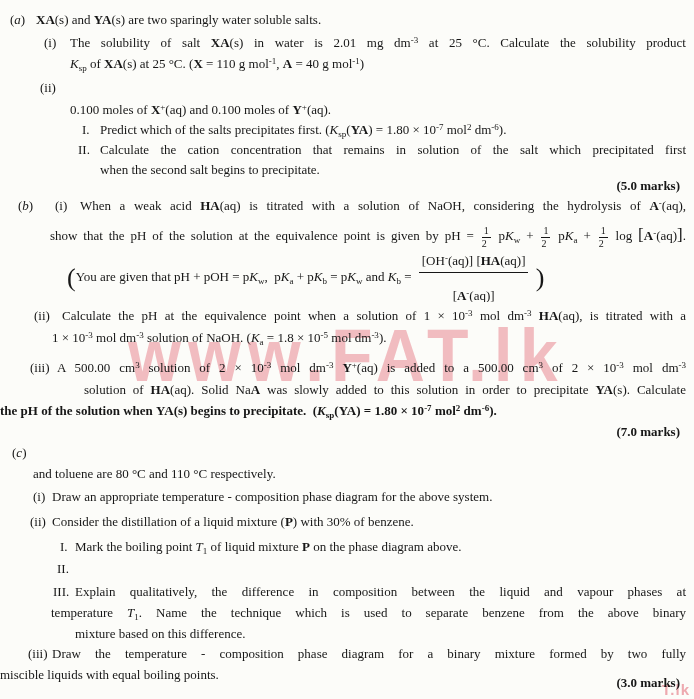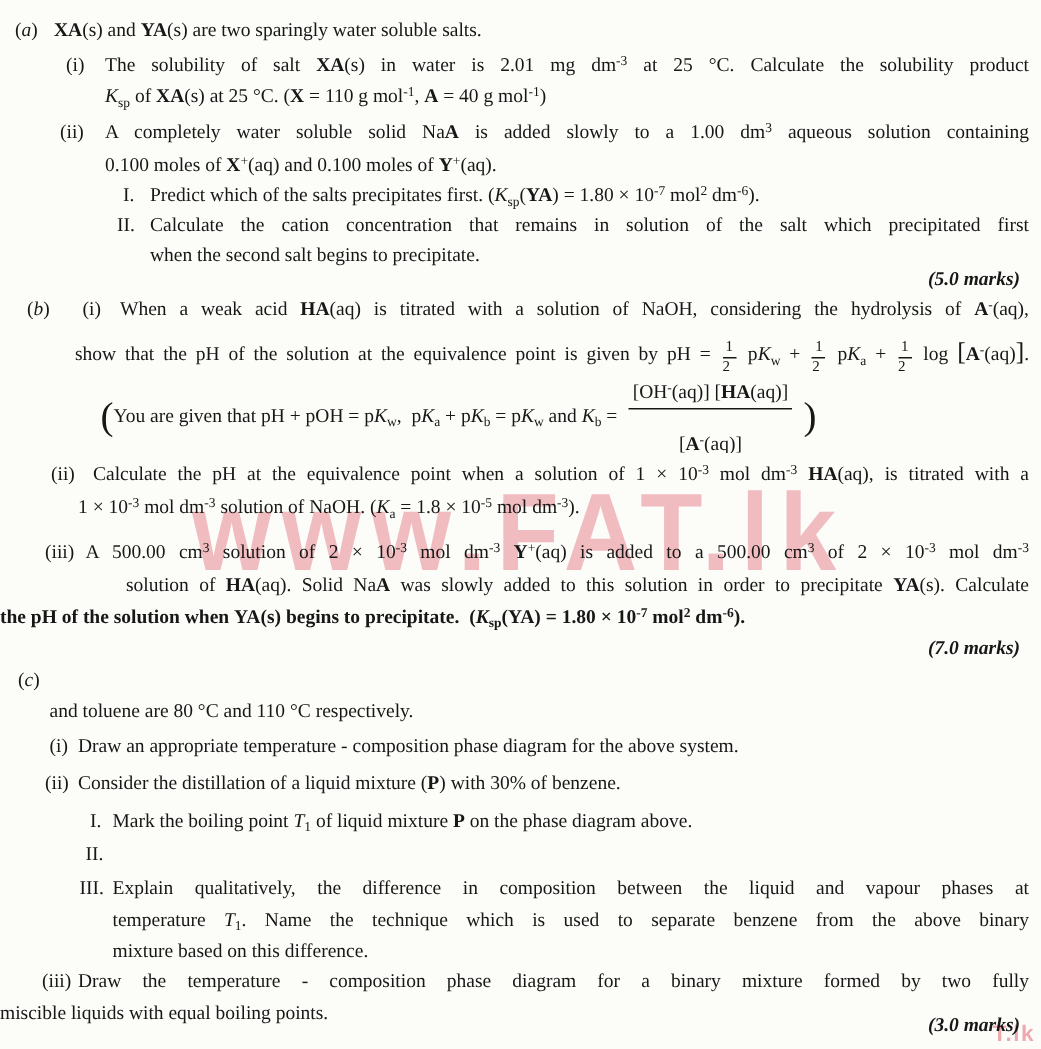--- a/index.html
+++ b/index.html
@@ -56,21 +56,21 @@
     padding-right: 8px;
     text-align: justify;
     overflow: hidden;
   }
   .line.stretch { text-align: justify; text-align-last: justify; }
   .line.right {
     text-align: right;
     text-align-last: right;
     padding-right: 14px;
   }
-  .line.right .ptext { font-weight: bold; font-style: italic; }
+  .line.right .ptext { font-weight: bold; }
   .marker { position: absolute; top: 0; white-space: nowrap; }
   sup { font-size: 9px; line-height: 0; vertical-align: 4px; }
   sub { font-size: 9px; line-height: 0; vertical-align: -3px; }
   
   .fr {
     display: inline-block;
     text-align: center;
     vertical-align: -7px;
     font-size: 10px;
     line-height: 1;
@@ -94,21 +94,21 @@
 </head>
 <body>
 
 <div class="wm">www.FAT.lk</div>
 <div class="wm2">T.lk</div>
 
 <div class="doc">
     <div class="line" style="margin-top: 2px; padding-left: 36px;"><span class="marker" style="left: 10px;">(<i>a</i>)</span><span class="ptext"><b>XA</b>(s) and <b>YA</b>(s) are two sparingly water soluble salts.</span></div>
     <div class="line stretch" style="margin-top: 3px; padding-left: 70px;"><span class="marker" style="left: 44px;">(i)</span><span class="ptext">The solubility of salt <b>XA</b>(s) in water is 2.01 mg dm<sup>-3</sup> at 25 °C. Calculate the solubility product</span></div>
     <div class="line" style="margin-top: 1px; padding-left: 70px;"><span class="ptext"><i>K</i><sub>sp</sub> of <b>XA</b>(s) at 25 °C. (<b>X</b> = 110 g mol<sup>-1</sup>, <b>A</b> = 40 g mol<sup>-1</sup>)</span></div>
-    <div class="line stretch" style="margin-top: 4px; padding-left: 70px;"><span class="marker" style="left: 40px;">(ii)</span><span class="ptext">A completely water soluble solid Na<b>A</b> is added slowly to a 1.00 dm<sup>3</sup> aqueous solution containing</span></div>
+    <div class="line stretch" style="margin-top: 4px; padding-left: 70px;"><span class="marker" style="left: 40px;">(ii)</span></div>
     <div class="line" style="margin-top: 2px; padding-left: 70px;"><span class="ptext">0.100 moles of <b>X</b><sup>+</sup>(aq) and 0.100 moles of <b>Y</b><sup>+</sup>(aq).</span></div>
     <div class="line" style="margin-top: 0px; padding-left: 100px;"><span class="marker" style="left: 82px;">I.</span><span class="ptext">Predict which of the salts precipitates first. (<i>K</i><sub>sp</sub>(<b>YA</b>) = 1.80 × 10<sup>-7</sup> mol<sup>2</sup> dm<sup>-6</sup>).</span></div>
     <div class="line stretch" style="margin-top: 0px; padding-left: 100px;"><span class="marker" style="left: 78px;">II.</span><span class="ptext">Calculate the cation concentration that remains in solution of the salt which precipitated first</span></div>
     <div class="line" style="margin-top: 0px; padding-left: 100px;"><span class="ptext">when the second salt begins to precipitate.</span></div>
     <div class="line right" style="margin-top: -4px;"><span class="ptext">(5.0 marks)</span></div>
     <div class="line stretch" style="margin-top: 0px; padding-left: 80px;"><span class="marker" style="left: 18px;">(<i>b</i>)</span><span class="marker" style="left: 55px;">(i)</span><span class="ptext">When a weak acid <b>HA</b>(aq) is titrated with a solution of NaOH, considering the hydrolysis of <b>A</b><sup>-</sup>(aq),</span></div>
     <div class="line stretch" style="margin-top: 4px; line-height: 30px; height: 30px; padding-left: 50px;"><span class="ptext">show that the pH of the solution at the equivalence point is given by pH = <span class="fr"><span class="fn">1</span><span class="fd">2</span></span> p<i>K</i><sub>w</sub> + <span class="fr"><span class="fn">1</span><span class="fd">2</span></span> p<i>K</i><sub>a</sub> + <span class="fr"><span class="fn">1</span><span class="fd">2</span></span> log <span class="bb">[</span><b>A</b><sup>-</sup>(aq)<span class="bb">]</span>.</span></div>
     <div class="line" style="margin-top: 2px; line-height: 50px; height: 50px; padding-left: 67px;"><span class="ptext"><span class="bp">(</span>You are given that pH + pOH = p<i>K</i><sub>w</sub>, &nbsp;p<i>K</i><sub>a</sub> + p<i>K</i><sub>b</sub> = p<i>K</i><sub>w</sub> and <i>K</i><sub>b</sub> = <span class="bf"><span class="bfn">[OH<sup>-</sup>(aq)] [<b>HA</b>(aq)]</span><span class="bfd">[<b>A</b><sup>-</sup>(aq)]</span></span> <span class="bp">)</span></span></div>
     <div class="line stretch" style="margin-top: 4px; padding-left: 62px;"><span class="marker" style="left: 34px;">(ii)</span><span class="ptext">Calculate the pH at the equivalence point when a solution of 1 × 10<sup>-3</sup> mol dm<sup>-3</sup> <b>HA</b>(aq), is titrated with a</span></div>
     <div class="line" style="margin-top: 2px; padding-left: 52px;"><span class="ptext">1 × 10<sup>-3</sup> mol dm<sup>-3</sup> solution of NaOH. (<i>K</i><sub>a</sub> = 1.8 × 10<sup>-5</sup> mol dm<sup>-3</sup>).</span></div>
@@ -116,18 +116,18 @@
     <div class="line stretch" style="margin-top: 2px; padding-left: 52px; margin-left: 32px;"><span class="ptext">solution of <b>HA</b>(aq). Solid Na<b>A</b> was slowly added to this solution in order to precipitate <b>YA</b>(s). Calculate</span></div>
     <div class="line" style="margin-top: 1px;  font-weight: bold;"><span class="ptext">the pH of the solution when <b>YA</b>(s) begins to precipitate. &nbsp;(<i>K</i><sub>sp</sub>(<b>YA</b>) = 1.80 × 10<sup>-7</sup> mol<sup>2</sup> dm<sup>-6</sup>).</span></div>
     <div class="line right" style="margin-top: 1px;"><span class="ptext">(7.0 marks)</span></div>
     <div class="line stretch" style="margin-top: 1px; padding-left: 33px;"><span class="marker" style="left: 12px;">(<i>c</i>)</span></div>
     <div class="line" style="margin-top: 1px; padding-left: 33px;"><span class="ptext">and toluene are 80 °C and 110 °C respectively.</span></div>
     <div class="line" style="margin-top: 3px; padding-left: 52px;"><span class="marker" style="left: 33px;">(i)</span><span class="ptext">Draw an appropriate temperature - composition phase diagram for the above system.</span></div>
     <div class="line" style="margin-top: 5px; padding-left: 52px;"><span class="marker" style="left: 30px;">(ii)</span><span class="ptext">Consider the distillation of a liquid mixture (<b>P</b>) with 30% of benzene.</span></div>
     <div class="line" style="margin-top: 5px; padding-left: 75px;"><span class="marker" style="left: 60px;">I.</span><span class="ptext">Mark the boiling point <i>T</i><sub>1</sub> of liquid mixture <b>P</b> on the phase diagram above.</span></div>
     <div class="line stretch" style="margin-top: 2px; padding-left: 75px;"><span class="marker" style="left: 57px;">II.</span></div>
     <div class="line stretch" style="margin-top: 3px; padding-left: 75px;"><span class="marker" style="left: 53px;">III.</span><span class="ptext">Explain qualitatively, the difference in composition between the liquid and vapour phases at</span></div>
-    <div class="line stretch" style="margin-top: 1px; padding-left: 75px;"><span class="ptext">temperature <i>T</i><sub>1</sub>. Name the technique which is used to separate benzene from the above binary</span></div>
+    <div class="line stretch" style="margin-top: 1px; padding-left: 51px;"><span class="ptext">temperature <i>T</i><sub>1</sub>. Name the technique which is used to separate benzene from the above binary</span></div>
     <div class="line" style="margin-top: 1px; padding-left: 75px;"><span class="ptext">mixture based on this difference.</span></div>
     <div class="line stretch" style="margin-top: 0px; padding-left: 52px;"><span class="marker" style="left: 28px;">(iii)</span><span class="ptext">Draw the temperature - composition phase diagram for a binary mixture formed by two fully</span></div>
     <div class="line" style="margin-top: 1px; "><span class="ptext">miscible liquids with equal boiling points.</span></div>
     <div class="line right" style="margin-top: -12px;"><span class="ptext">(3.0 marks)</span></div>
   </div>
 
 </body></html>

